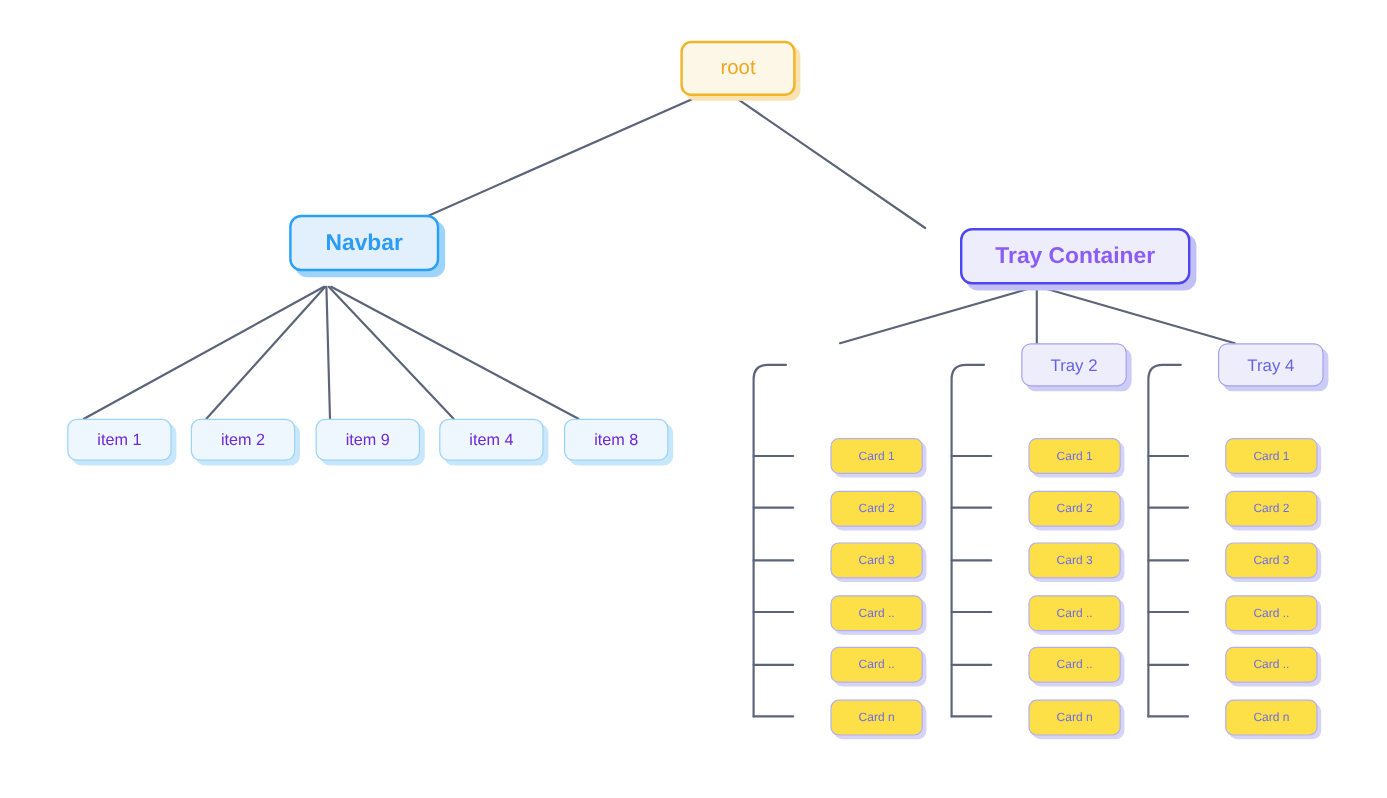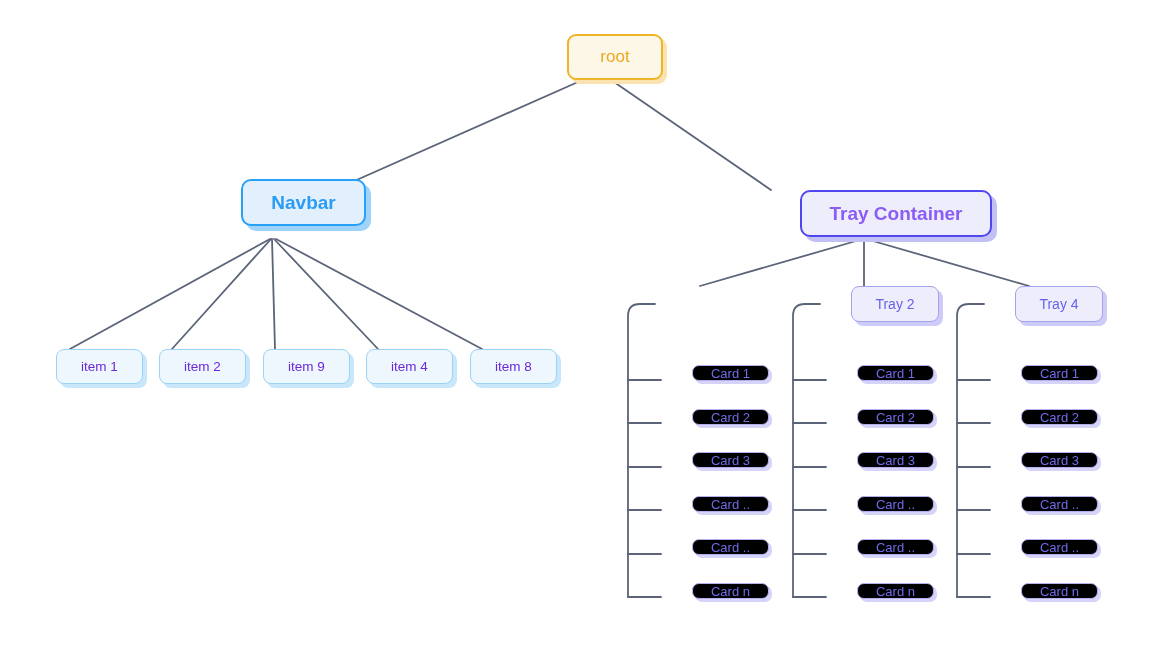--- a/index.html
+++ b/index.html
@@ -126,27 +126,27 @@
     border-color: #a5a2ef;
     background: #eeedfc;
     color: #6663e8;
     font-size: 14px;
     box-shadow: 4px 4px 0 0 #cdcbf7;
   }
 
   
   .node-card {
     width: 77px;
-    height: 16px;
+    height: 30px;
     border-radius: 7px;
     border-width: 1.5px;
     border-color: #b3b0ef;
-    background: #000000;
+    background: #fde047;
     color: #6f6ce9;
-    font-size: 13px;
+    font-size: 10px;
     box-shadow: 3px 3px 0 0 #d5d3f8;
   }
 </style>
 </head>
 <body>
 
 <div id="canvas">
 
   <svg id="edges" viewBox="0 0 1156 665" width="1156" height="665">
     <g fill="none" stroke="#5b6478" stroke-width="1.8" stroke-linecap="round">

